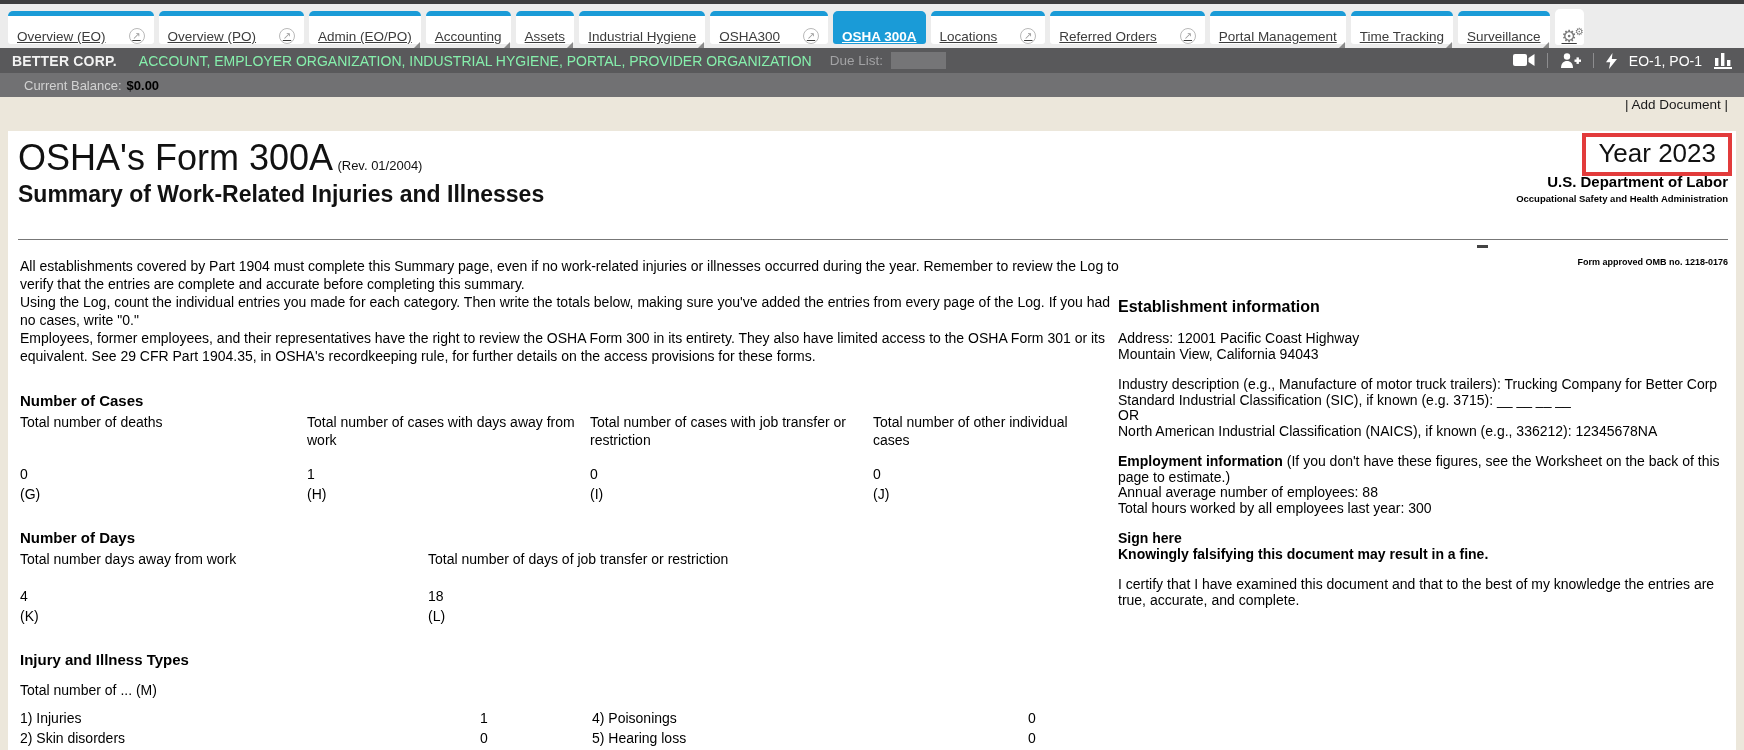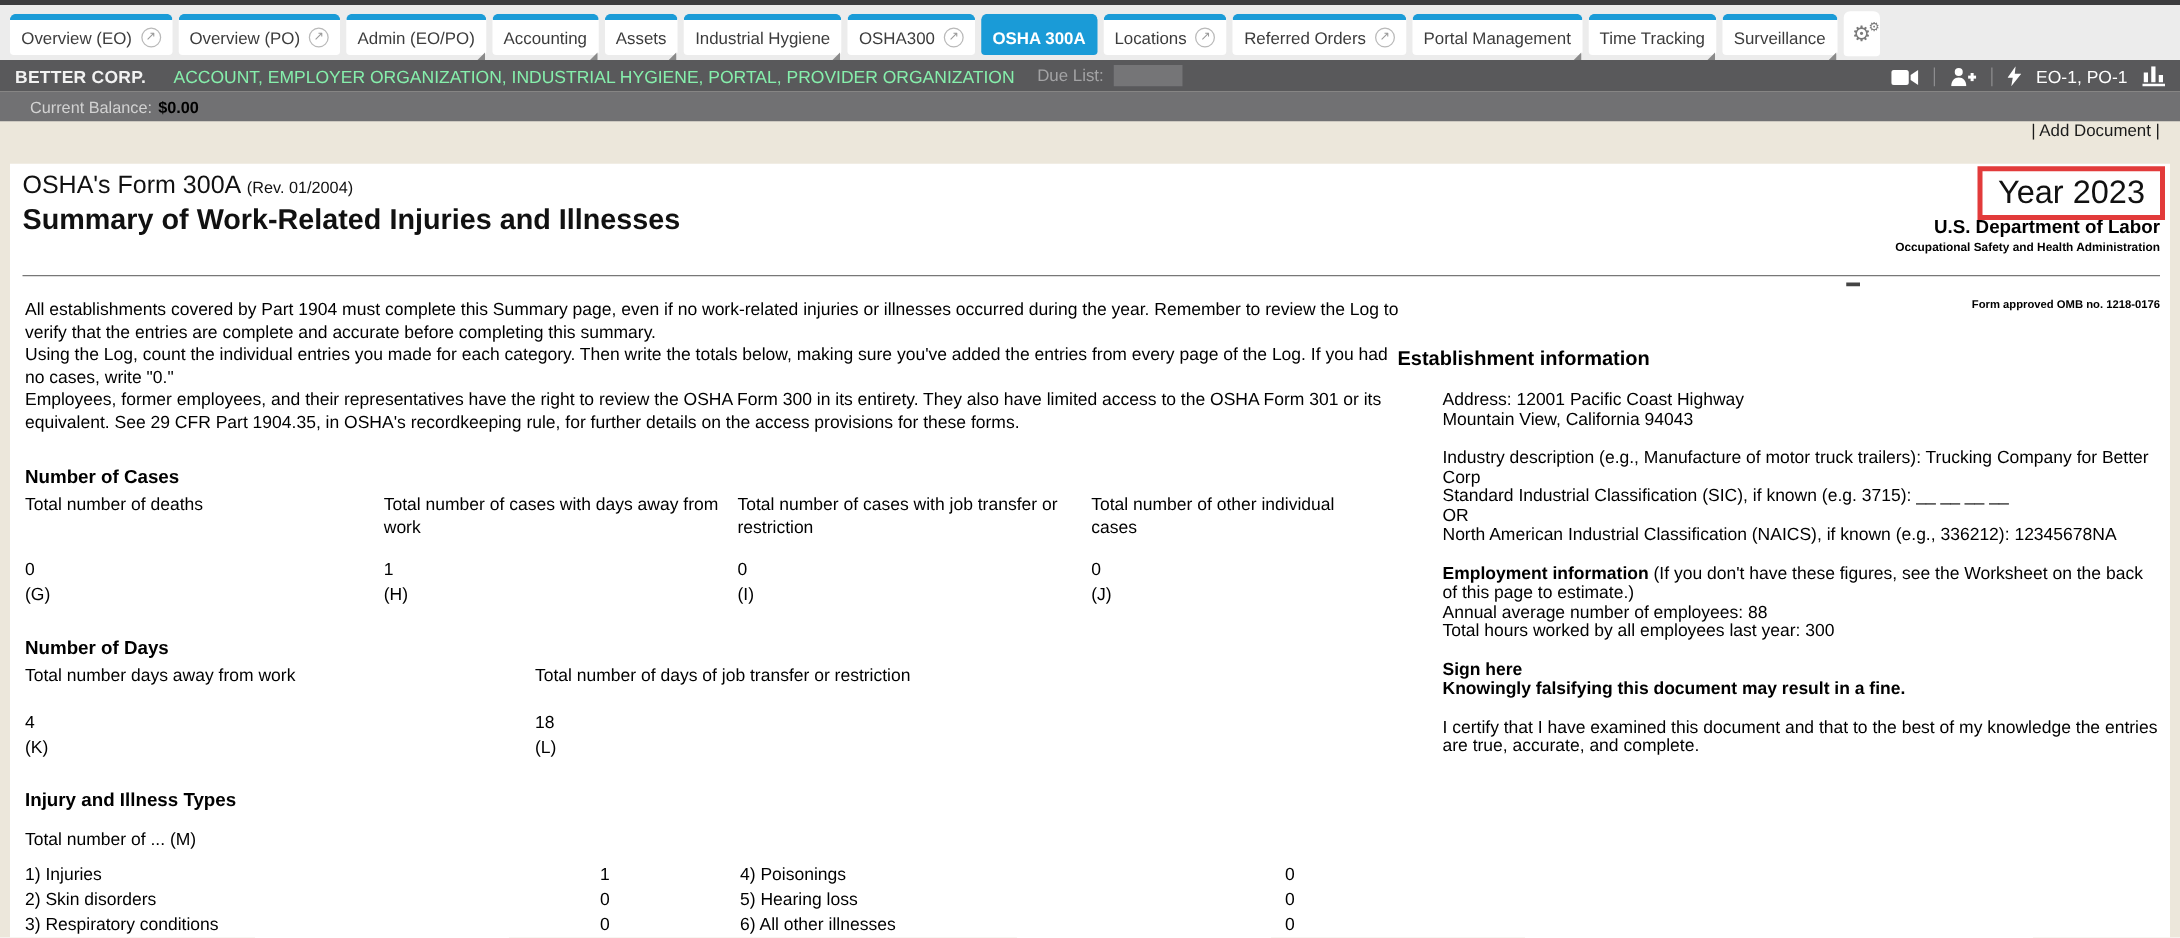--- a/index.html
+++ b/index.html
@@ -5,56 +5,56 @@
   * { box-sizing: border-box; margin: 0; padding: 0; }
   html,body { width:1744px; height:750px; overflow:hidden; }
   body { font-family:"Liberation Sans", sans-serif; background:#ece7db; position:relative; }
 
   
   .top-strip { height:4px; background:#3d3d3f; }
 
   
   .tab-bar { height:44px; background:#ececec; display:flex; align-items:flex-start; padding:7px 0 0 8px; gap:5px; }
   .tab { position:relative; background:#fff; border-radius:5px 5px 3px 3px; border-top:5px solid #1a9bd7;
-         height:33px; padding:0 9px; display:flex; align-items:center; gap:7px;
-         font-size:13.5px; color:#3c3c3c; cursor:pointer; white-space:nowrap; }
+         height:33px; padding:0 9px; display:flex; align-items:flex-end; gap:23px;
+         font-size:13.5px; color:#3c3c3c; cursor:pointer; white-space:nowrap;text-decoration:underline; }
   .tab.active { background:#1a9bd7; border-top-color:#1a9bd7; color:#fff; font-weight:bold; }
   .ext-icon { width:16px; height:16px; border:1px solid #b9b9b9; border-radius:50%; color:#9a9a9a;
               font-size:10px; line-height:14px; display:inline-flex; align-items:center; justify-content:center; }
   .corner { position:absolute; right:1px; bottom:-4px; width:0; height:0;
             border-left:6px solid transparent; border-bottom:6px solid #8a8a8a; }
   .tab.gear { border-top:none; height:36px; margin-top:-2px; padding:0 7px; }
   .gear-wrap { position:relative; color:#7a7a7a; font-size:17px; line-height:17px; }
   .gear-small { position:absolute; top:-5px; right:-7px; font-size:10px; }
 
   
   .context-bar { height:25px; background:#59595b; display:flex; align-items:center; padding:0 12px; color:#f2f2f2; }
   .company { font-weight:bold; font-size:14px; letter-spacing:.2px; }
   .context-list { font-size:14px; margin-left:22px; color:#86efac; }
   .due-label { font-size:13.5px; color:#a3a3a5; margin-left:18px; }
   .due-box { width:55px; height:17px; background:#757577; margin-left:8px; }
-  .context-right { margin-left:auto; display:flex; align-items:flex-end; gap:12px; }
+  .context-right { margin-left:auto; display:flex; align-items:flex-start; gap:12px; }
   .vsep { width:1px; height:15px; background:#8d8d8f; }
   .ctx-icon { display:inline-flex; align-items:center; }
   .eo-po { font-size:14px; color:#fff; }
   .chart-underline { border-bottom:2px solid #fff; padding-bottom:1px; }
 
   
   .balance-bar { height:24px; background:#717173; display:flex; align-items:center; padding:0 24px; }
   .balance-label { color:#d2d2d2; font-size:13px; }
   .balance-value { color:#000000; font-weight:bold; font-size:13px; margin-left:5px; }
 
   
   .add-doc-row { height:34px; display:flex; justify-content:flex-end; align-items:flex-start; padding:0 16px 2px 0; }
   .add-doc { font-size:13.5px; color:#1a1a1a; text-decoration:none; cursor:pointer; }
 
   
   .document { position:absolute; left:8px; right:8px; top:131px; bottom:0; background:#fff; padding:6px 8px 0 10px; }
   .doc-header { position:relative; }
-  .form-title { font-size:20px; color:#111; font-weight:normal; }
+  .form-title { font-size:36px; color:#111; font-weight:normal; }
   .form-rev { font-size:13px; color:#111; }
   .form-subtitle { font-size:23px; font-weight:bold; color:#111; margin-top:2px; }
   .header-right { position:absolute; top:0; right:0; text-align:right; }
   .year-box { position:absolute; top:-4px; right:-4px; border:4px solid #e23b3b; padding:1px 12px 3px 12px;
               font-size:26px; color:#111; white-space:nowrap; background:transparent; }
   .dept { font-size:15px; font-weight:bold; margin-top:36px; }
   .dept-sub { font-size:9.5px; font-weight:bold; margin-top:3px; }
   .doc-hr { border:none; border-top:1px solid #777; margin-top:31px; }
 
   .doc-body { position:relative; }
@@ -72,21 +72,21 @@
 
   .injury-sub { font-size:14px; margin-top:14px; }
   .injury-grid { display:grid; grid-template-columns:460px 112px 436px auto; row-gap:3px; margin-top:12px; }
   .injury-grid div { font-size:14px; line-height:17px; }
 
   .dash-mark { height:3px; width:11px; background:#444; margin-left:auto; margin-right:240px; margin-top:3px; }
   .omb { font-size:9px; font-weight:bold; text-align:right; margin-top:9px; }
   .est-heading { font-size:16px; font-weight:bold; margin-top:31px; }
   .est-block { font-size:14px; line-height:15.5px; }
   .mt-lg { margin-top:53px; }
-  .mt-md { margin-top:15px;margin-left:36px; }
+  .mt-md { margin-top:15px; }
   .bold { font-weight:bold; }
 </style>
 </head>
 <body>
 
 <div class="top-strip"></div>
 
 <div class="tab-bar">
   <div class="tab">
     <span>Overview (EO)</span>

